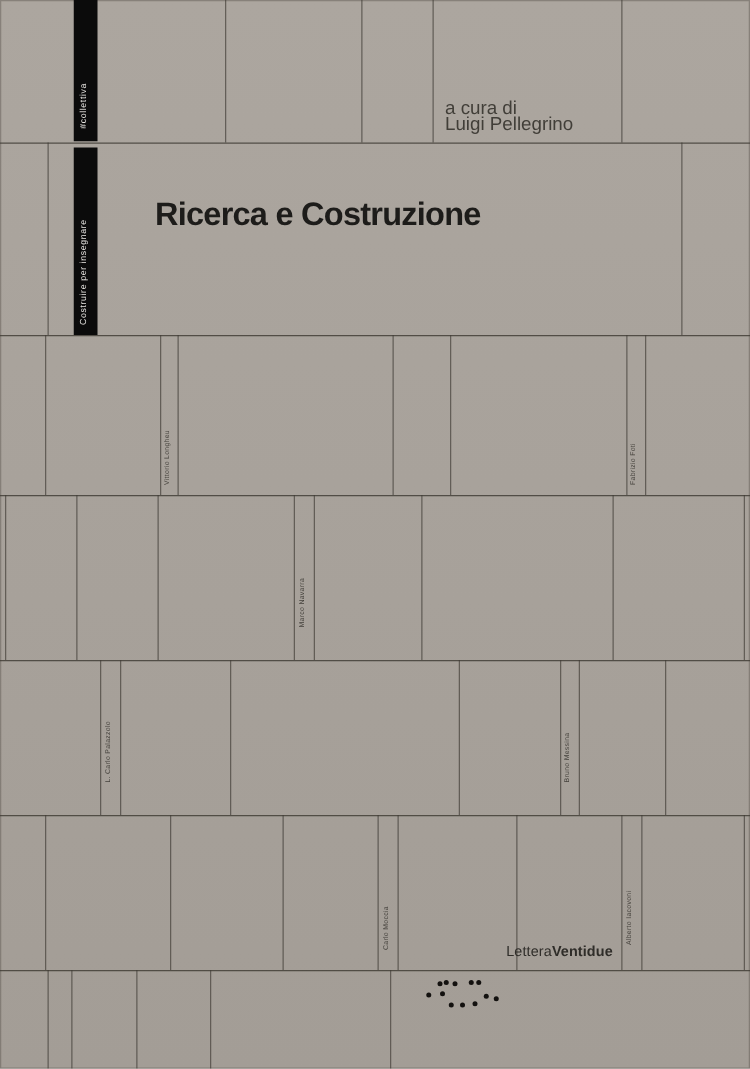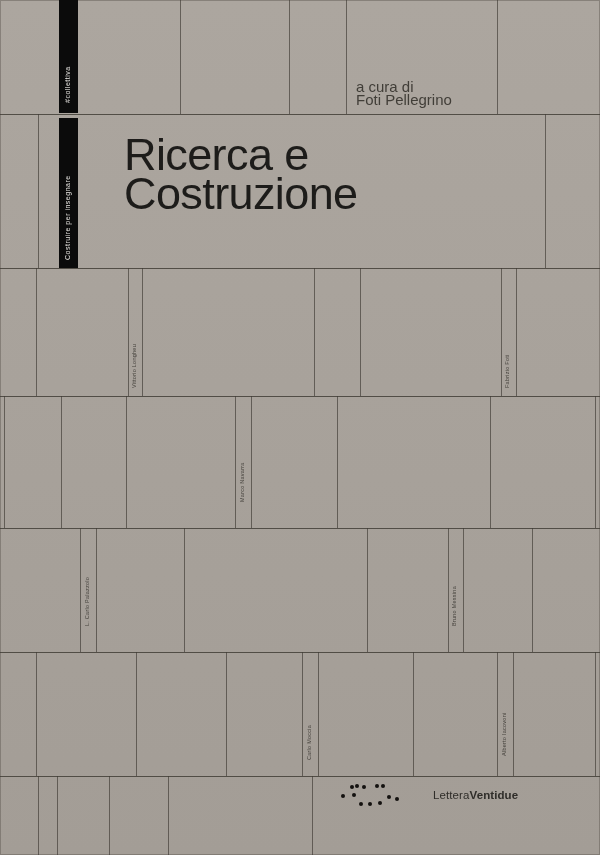--- a/index.html
+++ b/index.html
@@ -22,34 +22,34 @@
   }
   
   .joint-name{
     position:absolute;
     writing-mode:vertical-rl;transform:rotate(180deg);
     font-size:5.5px;letter-spacing:.25px;color:#3b3833;
     white-space:nowrap;width:8px;text-align:left;opacity:.92;
   }
   
   .title{
-    position:absolute;left:124px;top:135px;width:420px;
-    font-size:45px;line-height:39px;font-weight:400;
+    position:absolute;left:124px;top:152px;width:420px;
+    font-size:26px;line-height:39px;font-weight:700;
     color:#1d1c1a;letter-spacing:-.6px;
   }
   
   .editor{
     position:absolute;left:356px;top:80px;
     font-size:15px;line-height:13px;color:#413e38;
   }
   
   .dot{position:absolute;width:4px;height:4px;border-radius:50%;background:#13110f;}
   .wordmark{
-    position:absolute;left:405px;top:789px;
-    font-size:11.5px;color:#2f2d29;letter-spacing:.1px;margin-left:28px;
+    position:absolute;left:405px;top:756px;
+    font-size:11.5px;color:#2f2d29;letter-spacing:.1px;
   }
   .wordmark b{font-weight:700;}
 </style>
 </head>
 <body>
 
 <div class="cover">
 
   <div class="hline" style="top:114px"></div>
   <div class="hline" style="top:268px"></div>
@@ -109,21 +109,21 @@
 
   <div class="bar" style="top:0;height:113px">
     <span class="bar-text" style="bottom:10px;top:8px">#collettiva</span>
   </div>
   <div class="bar" style="top:118px;height:150px">
     <span class="bar-text" style="bottom:8px;top:6px">Costruire per insegnare</span>
   </div>
 
   <div class="editor">
     <div>a cura di</div>
-    <div>Foti Pellegrino</div>
+    <div>Luigi Pellegrino</div>
   </div>
 
   <div class="title">
     <div>Ricerca e Costruzione</div>
   </div>
 
   <div class="joint-name" style="left:131px;top:296px;height:92px">Vittorio Longheu</div>
   <div class="joint-name" style="left:504px;top:308px;height:80px">Fabrizio Foti</div>
   <div class="joint-name" style="left:239px;top:420px;height:82px">Marco Navarra</div>
   <div class="joint-name" style="left:84px;top:534px;height:92px">L. Carlo Palazzolo</div>

